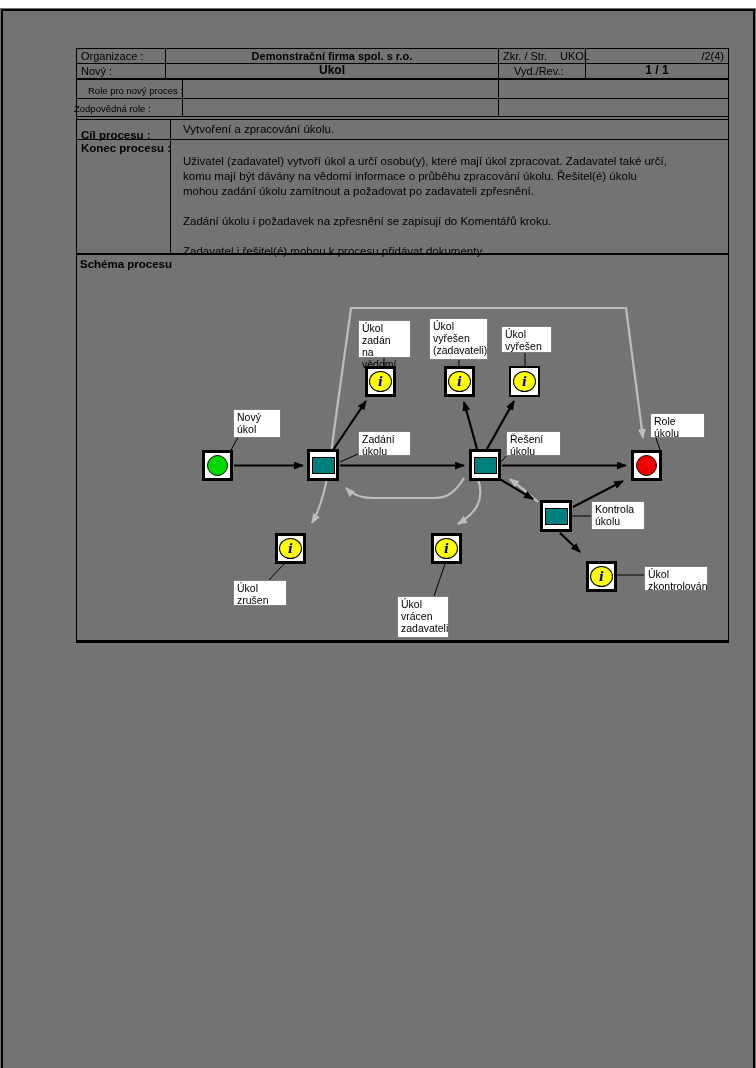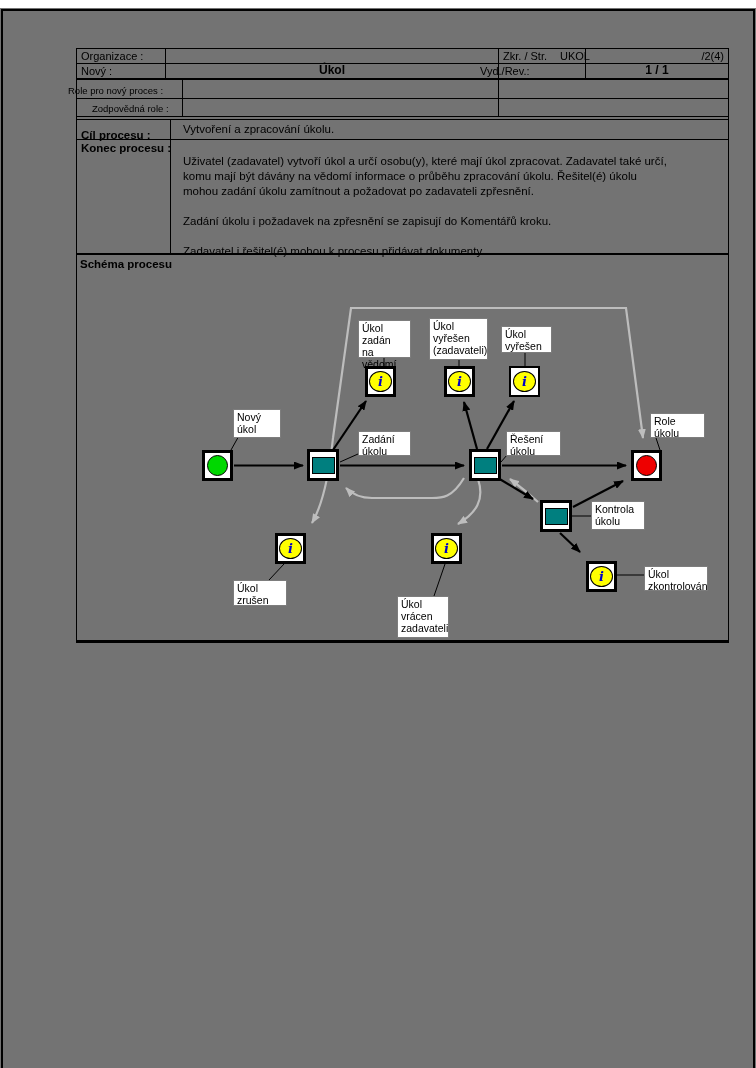--- a/index.html
+++ b/index.html
@@ -44,31 +44,32 @@
   <div class="hl" style="left:76px;top:632px;width:653px;height:3px"></div>
   <div class="vl" style="left:76px;top:40px;width:1px;height:595px"></div>
   <div class="vl" style="left:728px;top:40px;width:1px;height:595px"></div>
   <div class="vl" style="left:165px;top:40px;width:1px;height:30px"></div>
   <div class="vl" style="left:498px;top:40px;width:1px;height:68px"></div>
   <div class="vl" style="left:585px;top:40px;width:1px;height:30px"></div>
   <div class="vl" style="left:182px;top:72px;width:1px;height:36px"></div>
   <div class="vl" style="left:170px;top:112px;width:1px;height:133px"></div>
 
   <div class="txt f11" style="left:81px;top:42px">Organizace :</div>
+  <div class="txt f11 b center" style="left:166px;top:42px;width:332px">Demonstrační firma spol. s r.o.</div>
   <div class="txt f11" style="left:503px;top:42px">Zkr. / Str.</div>
   <div class="txt f11" style="left:560px;top:42px">UKOL</div>
   <div class="txt f11" style="left:660px;top:42px;width:64px;text-align:right">/2(4)</div>
 
   <div class="txt f11" style="left:81px;top:57px">Nový :</div>
   <div class="txt f11 b center" style="left:166px;top:56px;width:332px;font-size:12px">Úkol</div>
-  <div class="txt f11" style="left:480px;top:57px">Vyd./Rev.:</div>
+  <div class="txt f11" style="left:514px;top:57px">Vyd./Rev.:</div>
   <div class="txt f11 b center" style="left:586px;top:56px;width:142px;font-size:12px">1 / 1</div>
 
-  <div class="txt f95" style="left:68px;top:77px">Role pro nový proces :</div>
-  <div class="txt f95" style="left:92px;top:95px">Zodpovědná role :</div>
+  <div class="txt f95" style="left:88px;top:77px">Role pro nový proces :</div>
+  <div class="txt f95" style="left:74px;top:95px">Zodpovědná role :</div>
 
   <div class="txt b" style="left:81px;top:121px;font-size:11.5px">Cíl procesu :</div>
   <div class="txt" style="left:183px;top:115px;font-size:11.5px">Vytvoření a zpracování úkolu.</div>
   <div class="txt b" style="left:81px;top:134px;font-size:11.5px">Konec procesu :</div>
   <div class="para" style="left:183px;top:146px;width:542px">Uživatel (zadavatel) vytvoří úkol a určí osobu(y), které mají úkol zpracovat. Zadavatel také určí,
 komu mají být dávány na vědomí informace o průběhu zpracování úkolu. Řešitel(é) úkolu
 mohou zadání úkolu zamítnout a požadovat po zadavateli zpřesnění.
 
 Zadání úkolu i požadavek na zpřesnění se zapisují do Komentářů kroku.
 

